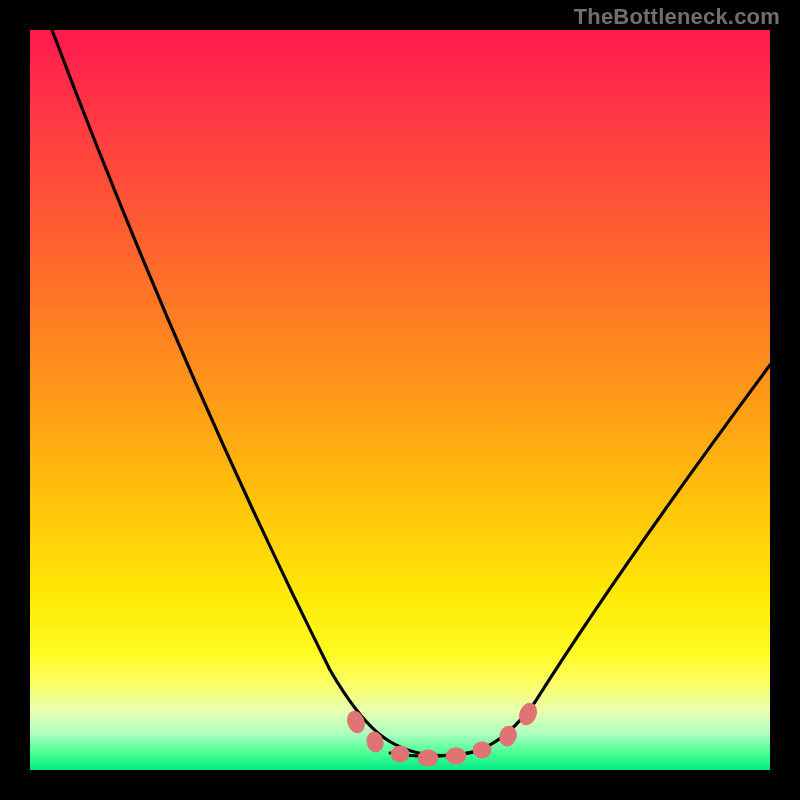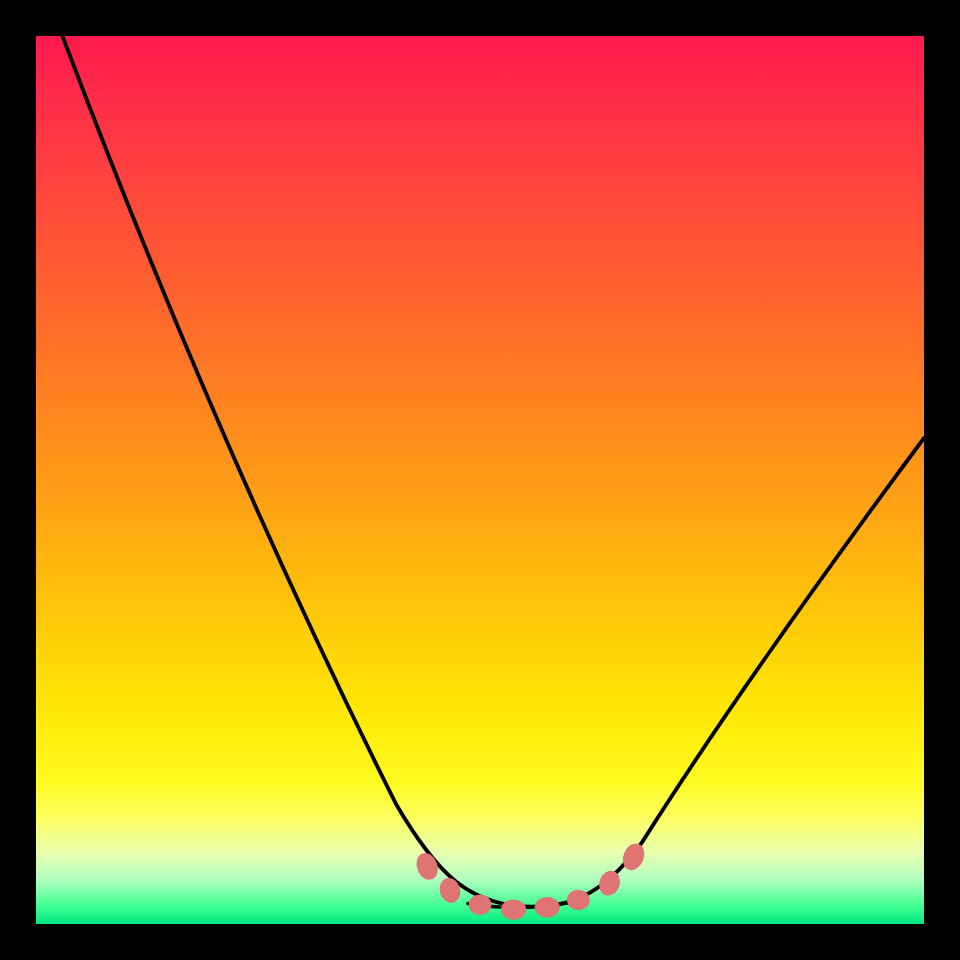--- a/index.html
+++ b/index.html
@@ -81,13 +81,14 @@
       <ellipse cx="345" cy="712" rx="8" ry="10" transform="rotate(-15 345 712)"></ellipse>
       <ellipse cx="370" cy="724" rx="9" ry="8"></ellipse>
       <ellipse cx="398" cy="728" rx="10" ry="8"></ellipse>
       <ellipse cx="426" cy="726" rx="10" ry="8"></ellipse>
       <ellipse cx="452" cy="720" rx="9" ry="8"></ellipse>
       <ellipse cx="478" cy="706" rx="8" ry="10" transform="rotate(18 478 706)"></ellipse>
       <ellipse cx="498" cy="684" rx="8" ry="11" transform="rotate(22 498 684)"></ellipse>
     </g>
   </svg>
 
+  <div class="watermark">TheBottleneck.com</div>
 </div>
 
 </body></html>

